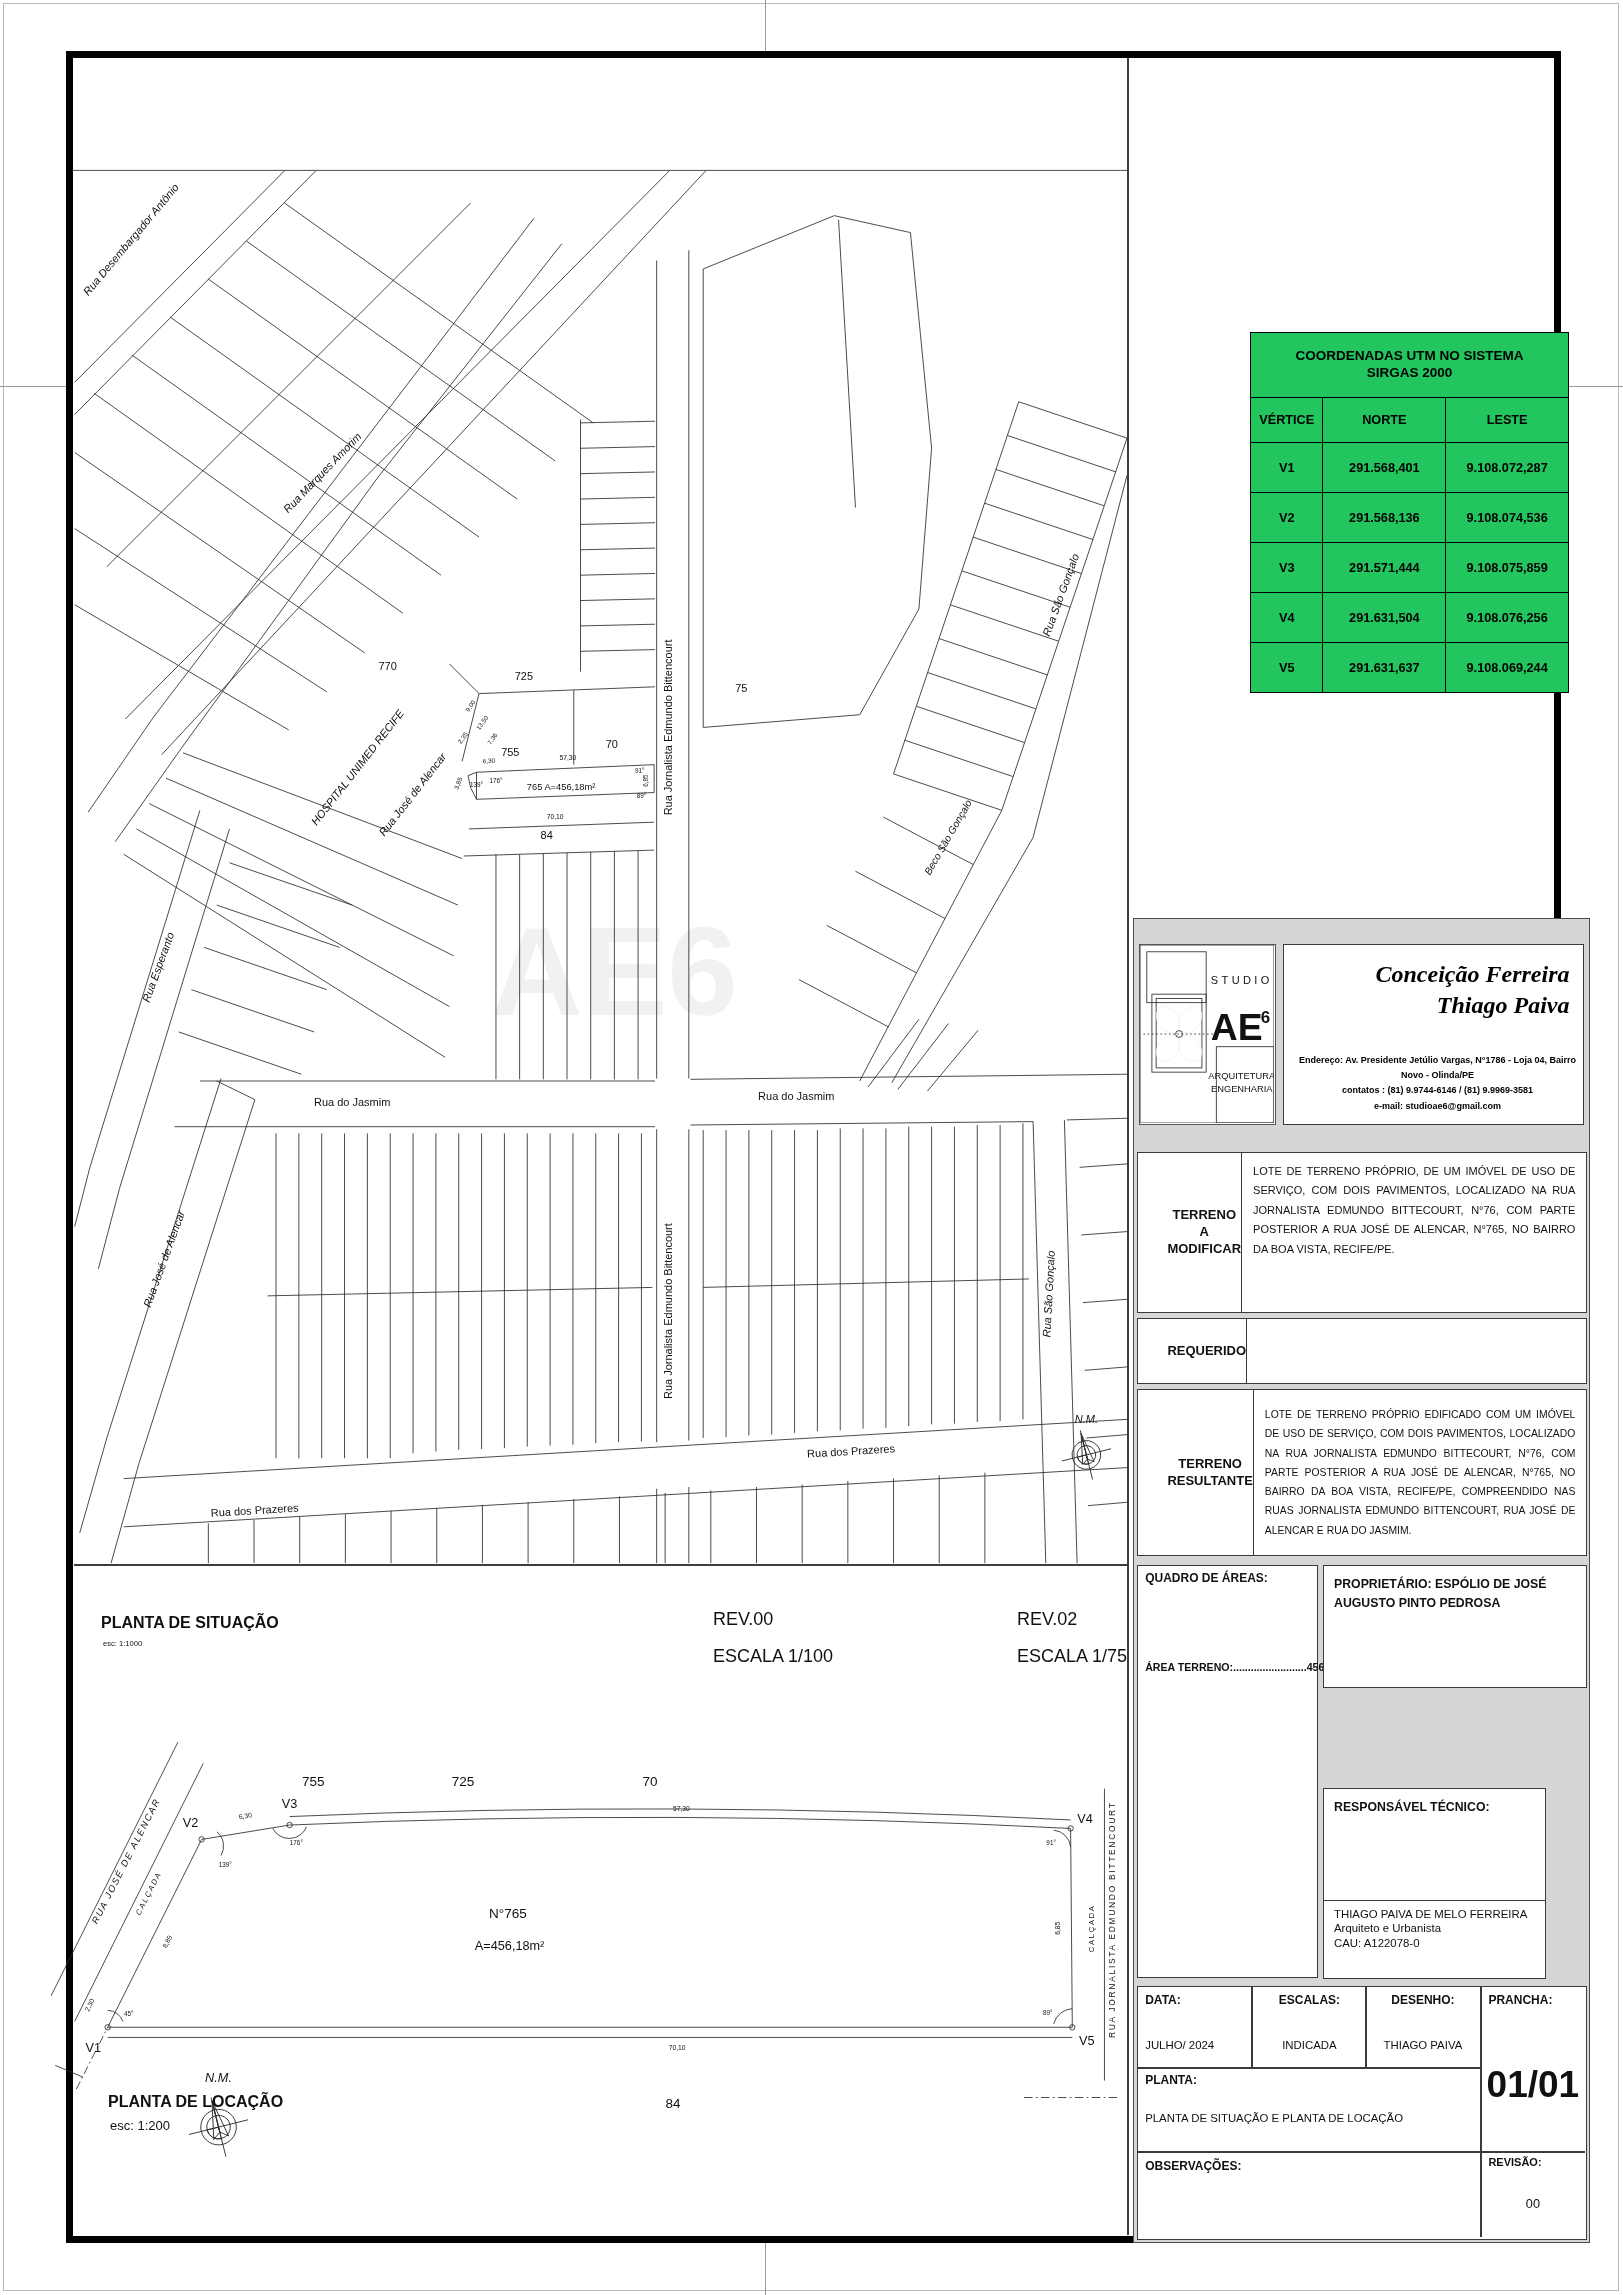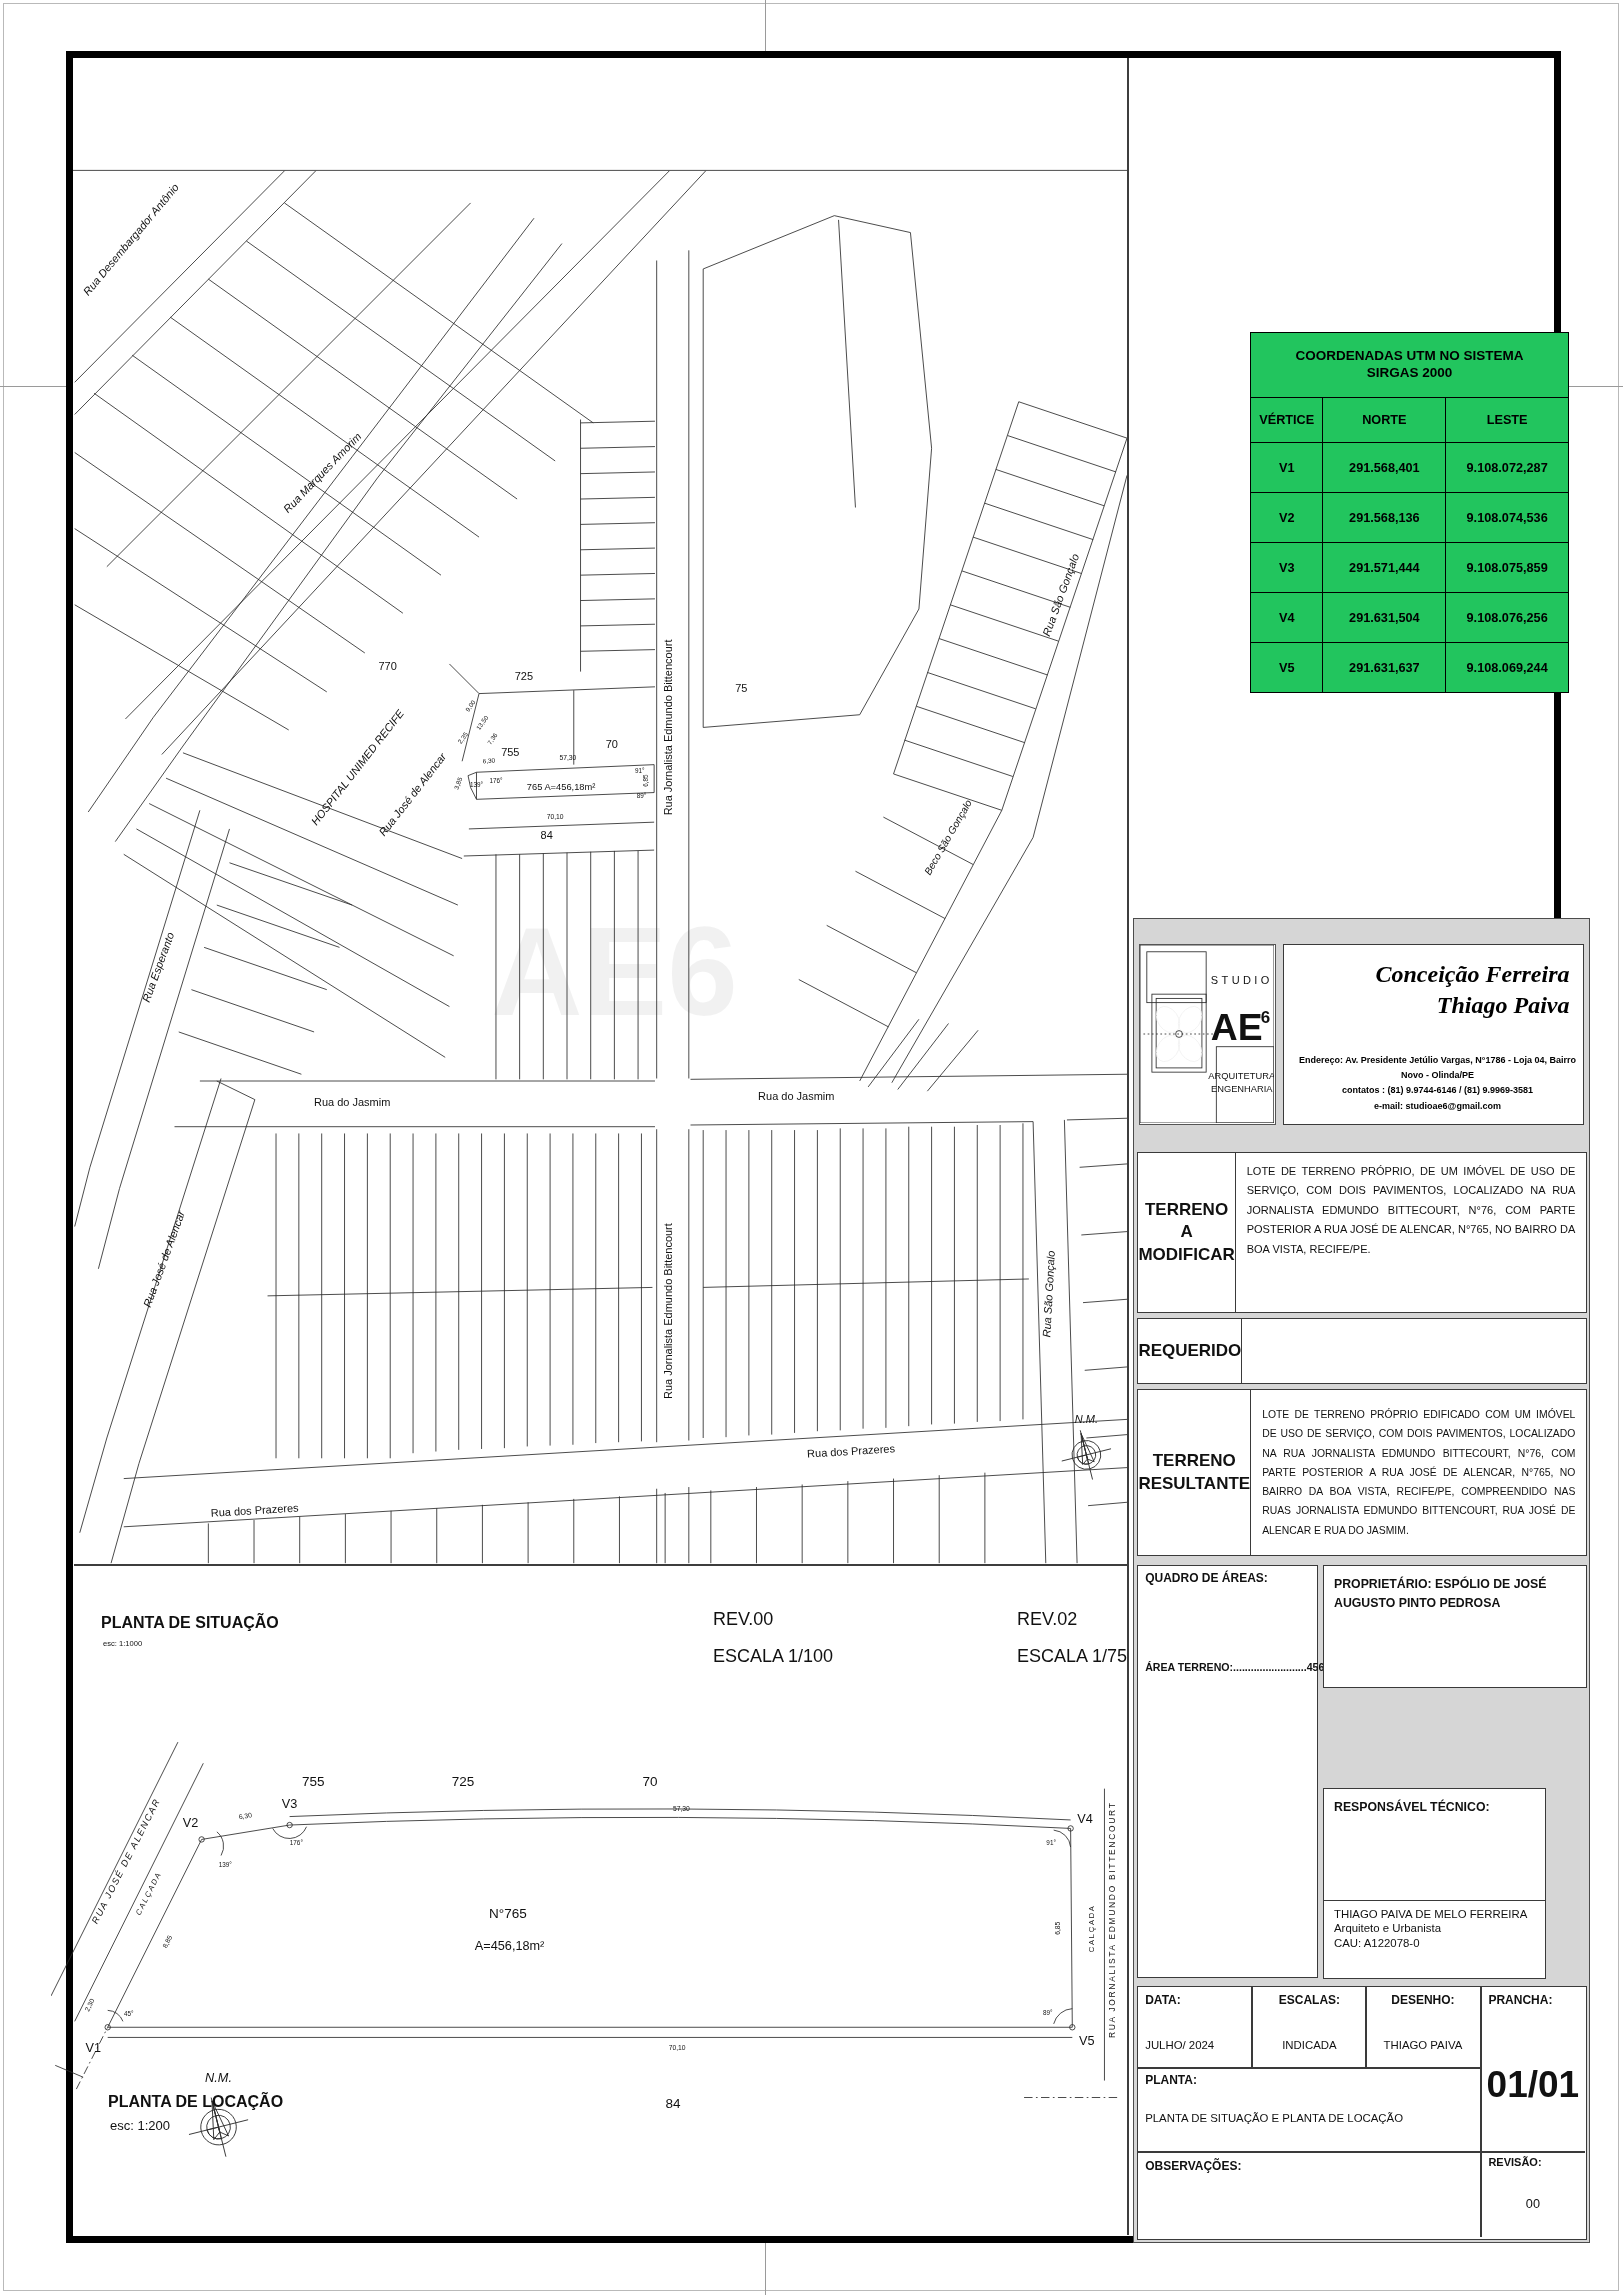--- a/index.html
+++ b/index.html
@@ -26,21 +26,21 @@
   .coords td,.coords th{border:1.7px solid #000;font-weight:bold;text-align:center;color:#000;}
   .coords .ttl{font-size:13.5px;height:64px;width:267px;line-height:1.25;padding:0 25px;}
   .coords th{font-size:12.7px;height:42px;}
   .coords td{font-size:12.7px;height:47px;}
   .c-v{width:59px;} .c-n{width:102px;} .c-l{width:102px;}
   
   .panel{position:absolute;left:1133px;top:918px;width:457px;height:1325px;
          background:#d6d6d6;border:1.7px solid #4c4c4c;box-sizing:border-box;}
   .box{position:absolute;background:#fff;border:1.7px solid #3a3a3a;box-sizing:border-box;}
   .lblcell{display:flex;align-items:center;justify-content:center;text-align:center;
-           font-weight:bold;font-size:17px;border-right:1.7px solid #3a3a3a;flex:0 0 69px;line-height:1.3;}
+           font-weight:bold;font-size:13px;border-right:1.7px solid #3a3a3a;flex:0 0 69px;line-height:1.3;padding-left:29px;}
   .rowbox{display:flex;}
   .txtcell{flex:1;padding:8.5px 11px;font-size:11px;text-align:justify;line-height:1.78;}
   .serifname{font-family:"Liberation Serif",serif;font-style:italic;font-weight:bold;
              font-size:24px;text-align:right;line-height:1.3;color:#000;margin-left:27px;}
   .cardsmall{font-size:9px;font-weight:bold;text-align:center;line-height:1.7;color:#000;margin-left:8px;}
   .fline{position:absolute;background:#3a3a3a;}
 </style>
 </head>
 <body>
 

